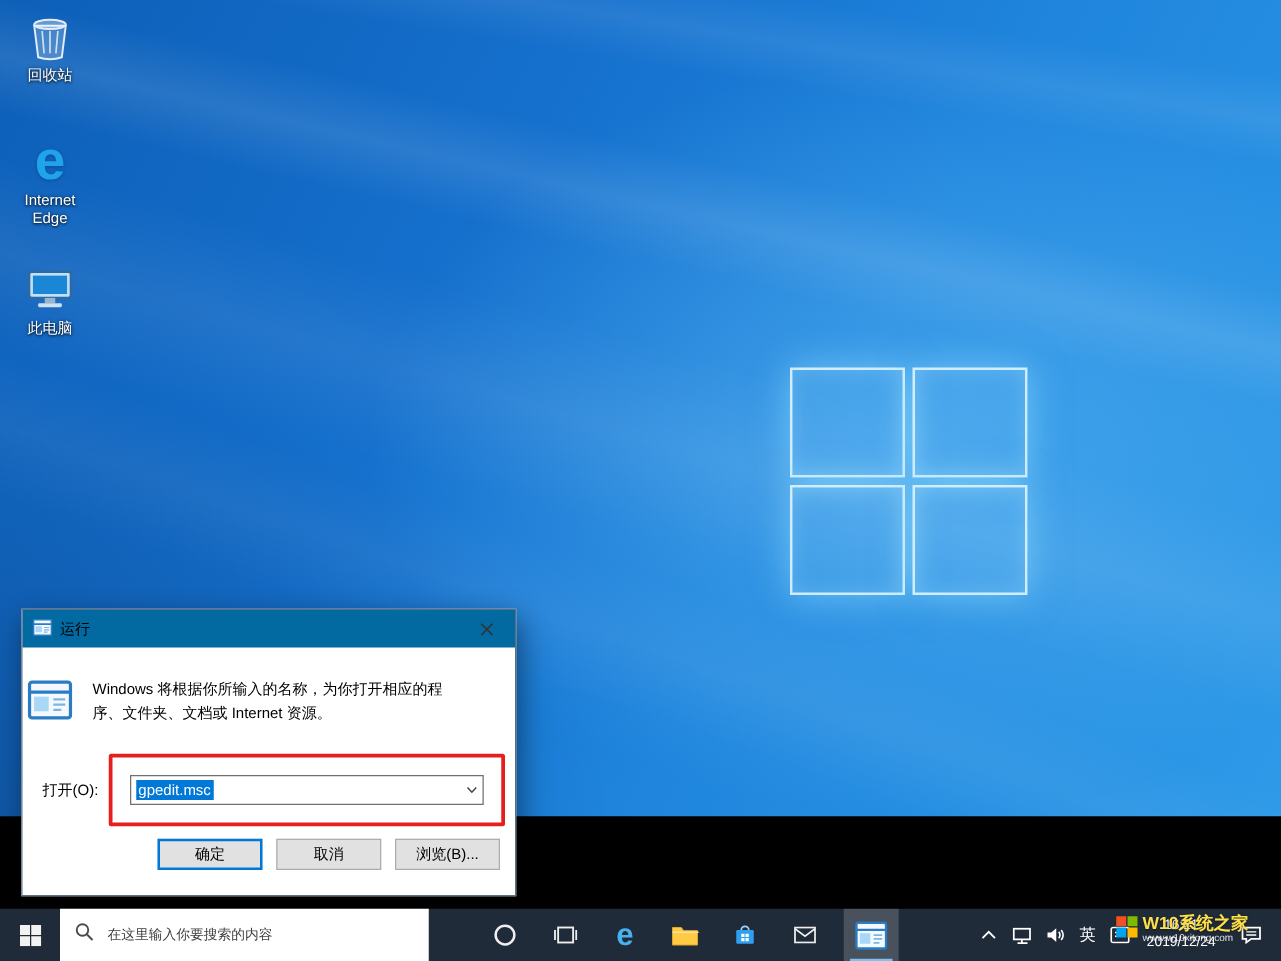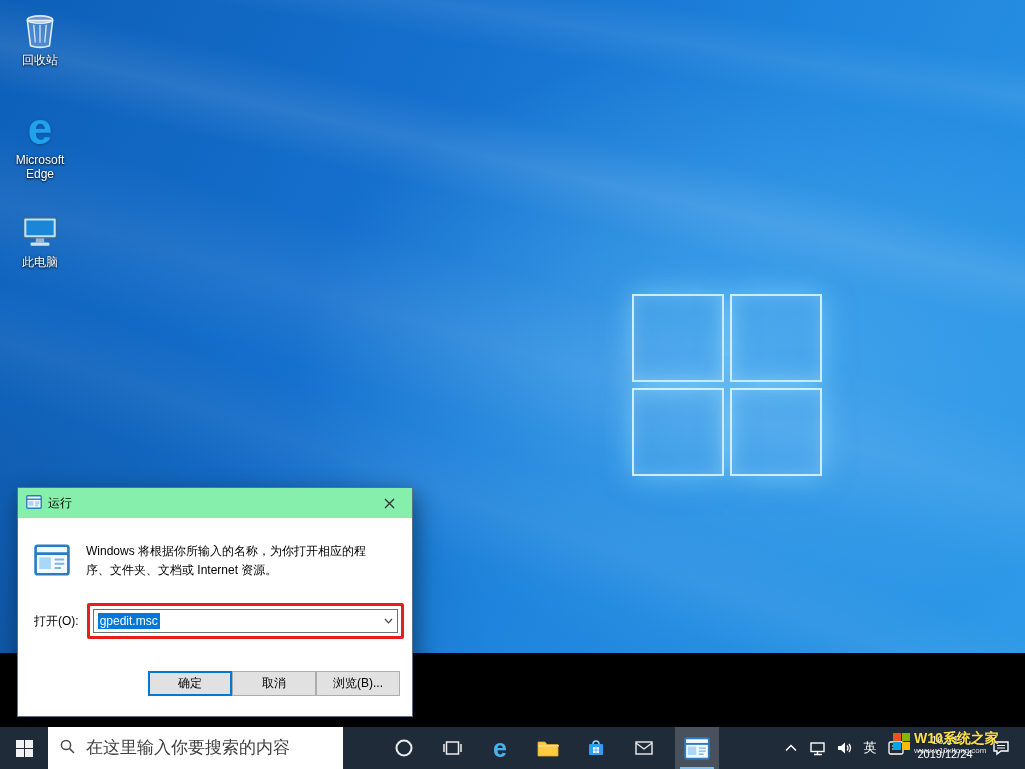--- a/index.html
+++ b/index.html
@@ -31,44 +31,44 @@
   .icon-item{position:absolute;left:6px;width:68px;text-align:center;cursor:pointer;}
   .icon-img{width:42px;height:42px;margin:0 auto 3px;display:flex;align-items:center;justify-content:center;}
   .icon-label{font-size:12px;color:#fff;line-height:1.2;
     text-shadow:0 1px 2px rgba(0,0,0,0.85),0 0 3px rgba(0,0,0,0.5);}
   .edge-e{font-weight:bold;font-size:44px;color:#20a3ea;line-height:1;
     text-shadow:0 1px 3px rgba(0,40,80,0.35);}
 
   
   .run-dialog{position:absolute;left:17px;top:487px;width:394px;height:228px;background:#fff;
     border:1px solid #5b7083;box-shadow:3px 8px 22px rgba(0,0,0,0.45);z-index:20;font-size:12px;color:#000;}
-  .titlebar{height:30px;display:flex;align-items:center;padding-left:8px;gap:6px;background:#86efac;}
+  .titlebar{height:30px;display:flex;align-items:center;padding-left:8px;gap:6px;background:#0369a1;}
   .title-text{font-size:12px;}
   .close-btn{margin-left:auto;width:45px;height:30px;display:flex;align-items:center;justify-content:center;cursor:pointer;}
-  .desc-row{display:flex;margin:24px 14px 0 16px;gap:16px;}
+  .desc-row{display:flex;margin:24px 14px 0 4px;gap:16px;}
   .run-big-icon{width:36px;height:32px;flex:0 0 auto;margin-top:2px;}
   .desc-text{line-height:1.55;width:300px;}
   .open-row{display:flex;align-items:center;margin-top:24px;padding-left:16px;}
   .open-label{margin-right:8px;white-space:nowrap;}
-  .red-annotation{flex:1;margin-right:8px;border:3px solid #e61e1e;padding:3px;border-radius:2px;}
+  .red-annotation{flex:1;margin-right:8px;border:3px solid #e61e1e;padding:14px;border-radius:2px;}
   .combobox{height:22px;border:1px solid #707070;background:#fff;display:flex;align-items:center;
     padding-left:4px;cursor:text;}
   .combobox .sel{background:#0078d7;color:#fff;padding:1px 2px;font-size:12px;}
   .combobox .dd{margin-left:auto;width:18px;display:flex;align-items:center;justify-content:center;cursor:pointer;}
-  .dlg-buttons{position:absolute;bottom:20px;right:12px;display:flex;}
+  .dlg-buttons{position:absolute;bottom:20px;right:12px;display:flex;gap:11px;}
   .dlg-buttons button{width:84px;height:25px;font-size:12px;background:#e1e1e1;border:1px solid #adadad;
     font-family:inherit;cursor:pointer;}
   .dlg-buttons button.ok{border:2px solid #0078d7;}
 
   
   .taskbar{position:absolute;left:0;top:727px;width:1025px;height:42px;background:#202b39;
     display:flex;align-items:stretch;z-index:30;}
   .start-btn{width:48px;display:flex;align-items:center;justify-content:center;cursor:pointer;}
   .search-box{width:283px;background:#fff;display:flex;align-items:center;padding-left:12px;gap:9px;cursor:text;}
-  .search-box input{border:none;outline:none;font-size:17px;color:#0f766e;width:220px;
+  .search-box input{border:none;outline:none;font-size:11px;color:#0f766e;width:220px;
     font-family:inherit;background:transparent;}
   .search-box input::placeholder{color:#3f3f3f;opacity:1;}
   .tb-icons{display:flex;gap:8px;margin-left:41px;}
   .tb-btn{width:40px;display:flex;align-items:center;justify-content:center;cursor:pointer;height:42px;}
   .tb-edge-e{font-weight:bold;font-size:25px;color:#48b2ee;line-height:1;}
   .tb-active{margin-left:11px;width:44px;position:relative;background:rgba(255,255,255,0.18);
     display:flex;align-items:center;justify-content:center;cursor:pointer;}
   .tb-active .indicator{position:absolute;left:5px;right:5px;bottom:0;height:2px;background:#7ec0f2;}
   .tray{position:absolute;right:0;top:0;height:42px;display:flex;align-items:center;padding-right:4px;}
   .tray-btn{height:42px;display:flex;align-items:center;justify-content:center;cursor:pointer;}
@@ -108,21 +108,21 @@
         <path d="M14 16 L15.5 33 M20 16 L20 33 M26 16 L24.5 33" stroke="#cfe0f0" stroke-width="1.3" fill="none"></path>
       </svg>
     </div>
     <div class="icon-label">回收站</div>
   </div>
 
   <div class="icon-item" style="top:108px;">
     <div class="icon-img">
         <span class="edge-e">e</span>
       </div>
-    <div class="icon-label">Microsoft Edge</div>
+    <div class="icon-label">Internet Edge</div>
   </div>
 
   <div class="icon-item" style="top:210px;">
     <div class="icon-img">
       <svg width="42" height="42" viewBox="0 0 40 40">
         <rect x="4" y="7" width="32" height="20" rx="2" fill="#bfe0f7" stroke="#2d6aa3" stroke-width="2"></rect>
         <rect x="7" y="10" width="26" height="14" fill="#1c86d6"></rect>
         <rect x="16" y="27" width="8" height="4" fill="#9ab6cc"></rect>
         <rect x="11" y="31" width="18" height="3" rx="1" fill="#cfe2f2"></rect>
       </svg>

